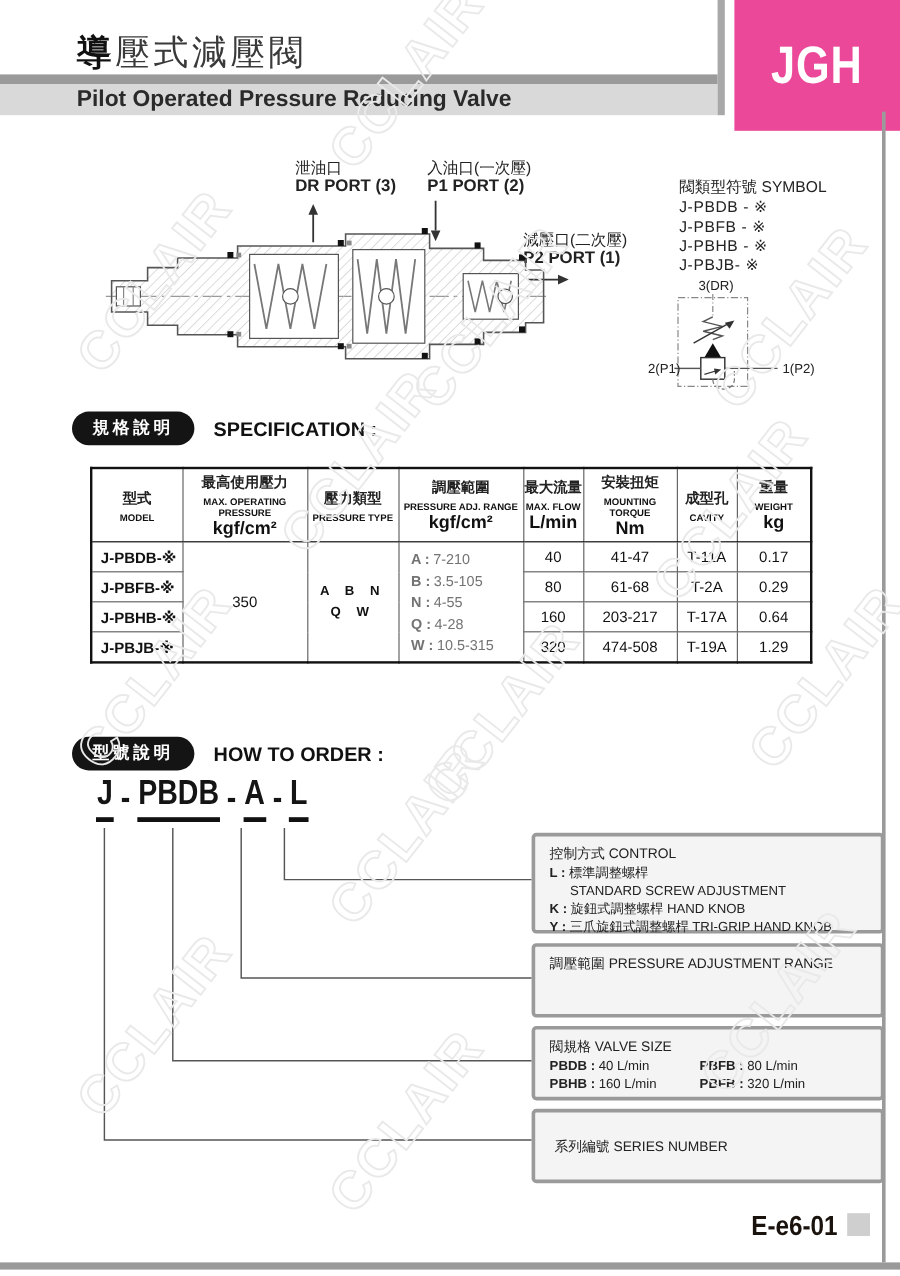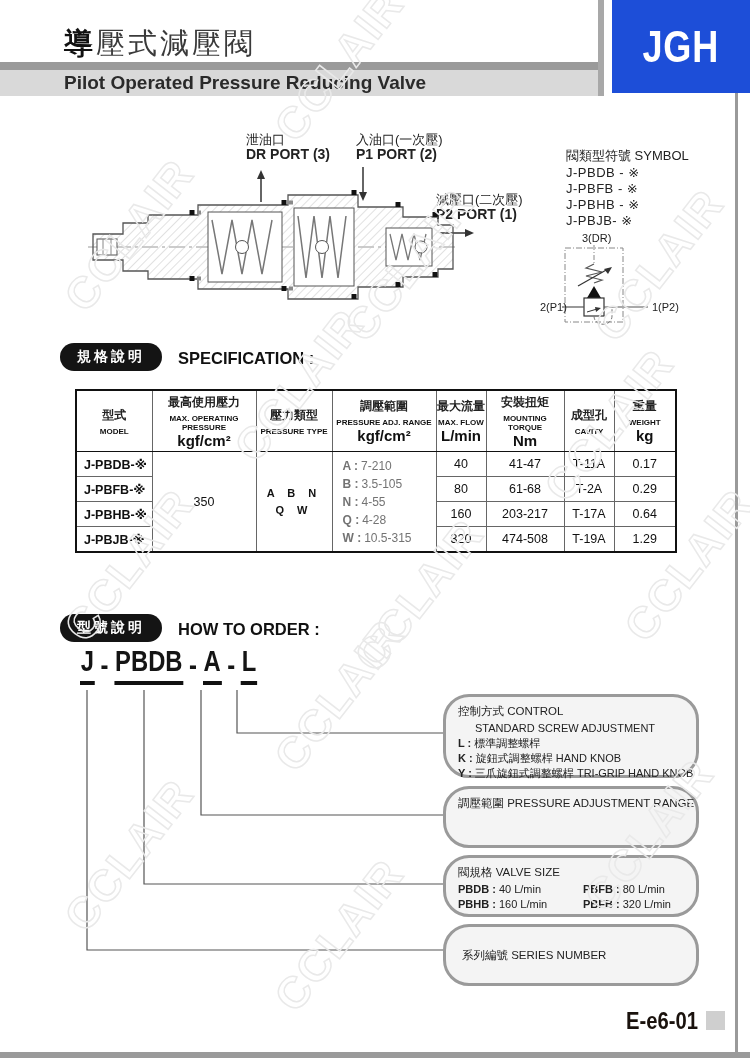--- a/index.html
+++ b/index.html
@@ -12,21 +12,21 @@
       color:transparent;-webkit-text-stroke:1.5px #e9e9e9;transform:rotate(-52deg);
       pointer-events:none;white-space:nowrap;}
 
   
   .title-zh{left:64px;top:24px;font-size:29px;color:#3a3a3a;letter-spacing:3px;}
   .title-zh b{color:#111;}
   .bar-dark{left:0;top:62px;width:598px;height:8px;background:#9a9a9a;}
   .bar-light{left:0;top:70px;width:598px;height:26px;background:#d9d9d9;}
   .subtitle{left:64px;top:72px;font-size:19px;font-weight:bold;color:#2a2a2a;}
   .hdr-vline{left:598px;top:0;width:6px;height:96px;background:#a8a8a8;}
-  .logo-box{left:612px;top:0;width:138px;height:93px;background:#1d4ed8;
+  .logo-box{left:612px;top:0;width:138px;height:109px;background:#ec4899;
             display:flex;align-items:center;justify-content:center;}
   .logo-text{color:#fff;font-size:44px;font-weight:bold;letter-spacing:1px;
              transform:scaleX(0.82);}
 
   .right-vline{left:735px;top:93px;width:3px;height:959px;background:#9a9a9a;}
   .bottom-bar{left:0;top:1052px;width:750px;height:6px;background:#9a9a9a;}
 
   
   .port-label{z-index:2;line-height:15px;}
   .port-label .zh{font-size:13px;color:#222;}
@@ -62,22 +62,22 @@
   .kv{font-size:12px;line-height:18px;color:#737373;}
   .kv b{margin-right:3px;}
 
   
   .code{left:80px;top:645px;display:flex;align-items:flex-end;font-weight:bold;
         font-size:29px;color:#141414;transform:scaleX(0.82);transform-origin:left top;z-index:2;}
   .code .seg{border-bottom:4px solid #111;padding:0 1px 3px;}
   .code .dash{margin:0 7px;padding-bottom:3px;}
 
   
-  .callout{position:absolute;left:443px;width:256px;background:#f4f4f4;border:3px solid #9a9a9a;
-           border-radius:26px;z-index:2;padding:7px 0 0 12px;box-sizing:border-box;}
+  .callout{position:absolute;left:443px;width:294px;background:#f4f4f4;border:3px solid #9a9a9a;
+           border-radius:4px;z-index:2;padding:7px 0 0 12px;box-sizing:border-box;}
   .callout .c-title{font-size:11.5px;color:#222;margin-bottom:2px;}
   .callout .c-line{font-size:11px;color:#222;line-height:15px;}
   .callout .c-line b{margin-right:3px;}
   .callout .indent{padding-left:17px;}
   .c-grid{display:grid;grid-template-columns:125px auto;}
   #box-series{display:flex;align-items:center;padding-top:0;}
 
   .conn{position:absolute;left:0;top:0;z-index:1;}
   .conn polyline{fill:none;stroke:#555;stroke-width:1.2;}
 
@@ -325,22 +325,22 @@
 
   <svg class="conn" width="750" height="1063">
     <polyline points="237,690 237,733 443,733"></polyline>
     <polyline points="201,690 201,815 443,815"></polyline>
     <polyline points="144,690 144,884 443,884"></polyline>
     <polyline points="87,690 87,950 443,950"></polyline>
   </svg>
 
   <div class="callout" id="box-control" style="top:694px;height:84px">
     <div class="c-title"><span>控制方式</span>&nbsp;<span>CONTROL</span></div>
+    <div class="c-line"><b>L :</b><span>標準調整螺桿</span></div>
     <div class="c-line indent"><span>STANDARD SCREW ADJUSTMENT</span></div>
-    <div class="c-line"><b>L :</b><span>標準調整螺桿</span></div>
     <div class="c-line"><b>K :</b><span>旋鈕式調整螺桿</span>&nbsp;<span>HAND KNOB</span></div>
     <div class="c-line"><b>Y :</b><span>三爪旋鈕式調整螺桿</span>&nbsp;<span>TRI-GRIP HAND KNOB</span></div>
   </div>
 
   <div class="callout" id="box-range" style="top:786px;height:62px">
     <div class="c-title"><span>調壓範圍</span>&nbsp;<span>PRESSURE ADJUSTMENT RANGE</span></div>
   </div>
 
   <div class="callout" id="box-size" style="top:855px;height:62px">
     <div class="c-title"><span>閥規格</span>&nbsp;<span>VALVE SIZE</span></div>

